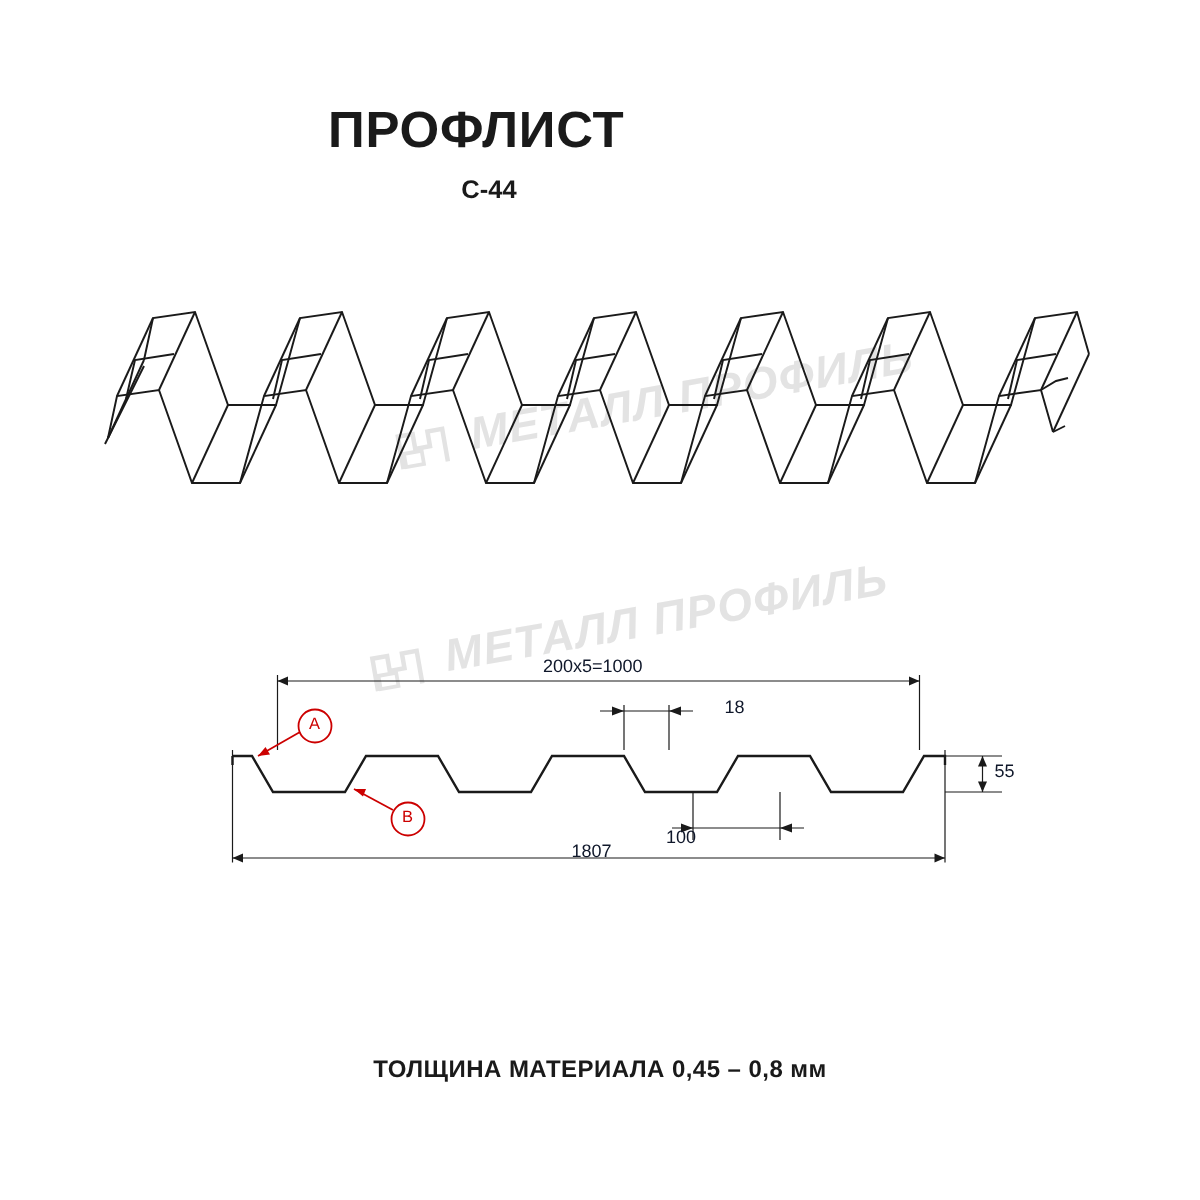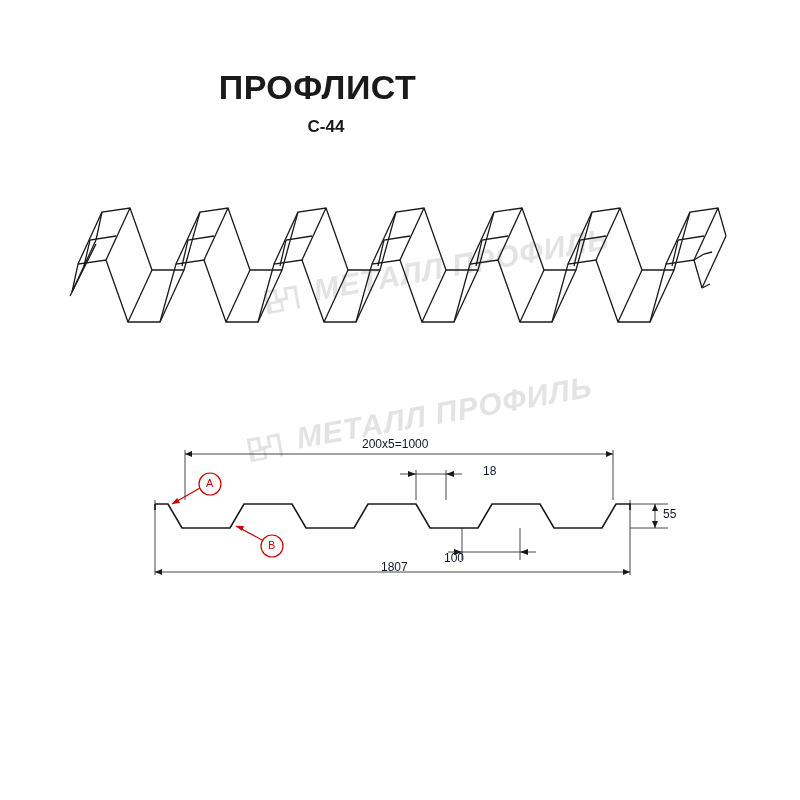--- a/index.html
+++ b/index.html
@@ -235,14 +235,15 @@
 
   <div class="dim-label" style="left:362px; top:437px;">200x5=1000</div>
   <div class="dim-label" style="left:483px; top:464px;">18</div>
   <div class="dim-label" style="left:444px; top:551px;">100</div>
   <div class="dim-label" style="left:381px; top:560px;">1807</div>
   <div class="dim-label" style="left:663px; top:507px;">55</div>
 
   <div class="callout-label" style="left:206px; top:477px;">A</div>
   <div class="callout-label" style="left:268px; top:539px;">B</div>
 
+  <div class="footer-note">ТОЛЩИНА МАТЕРИАЛА 0,45 – 0,8 мм</div>
 
 </div>
 
 </body></html>

